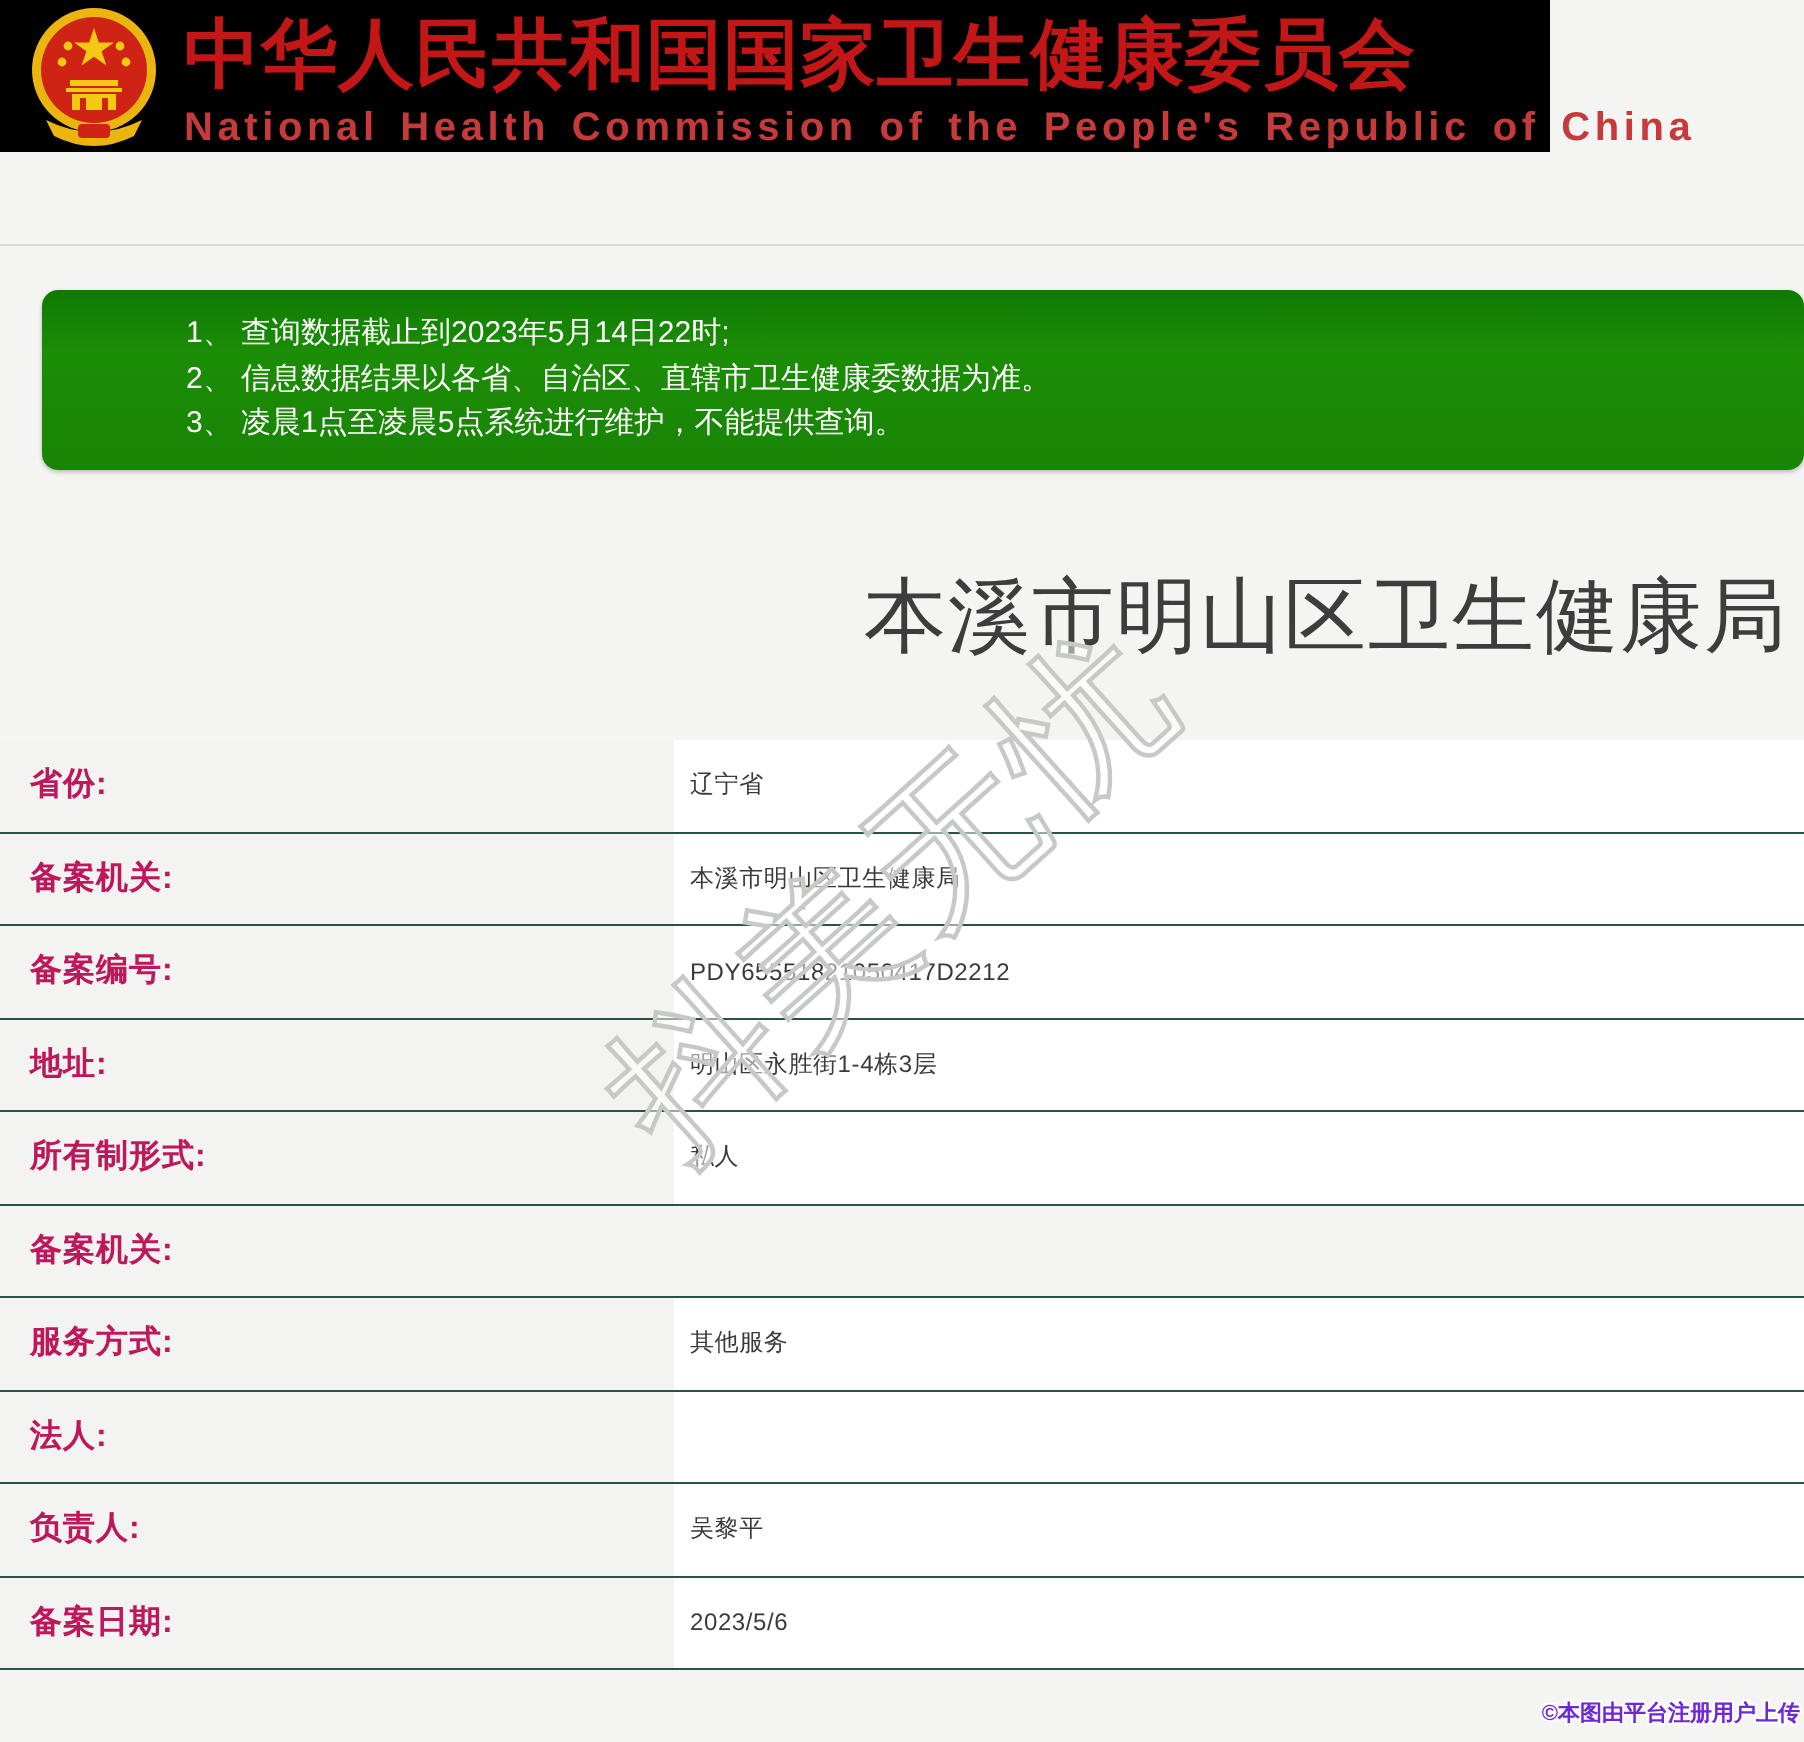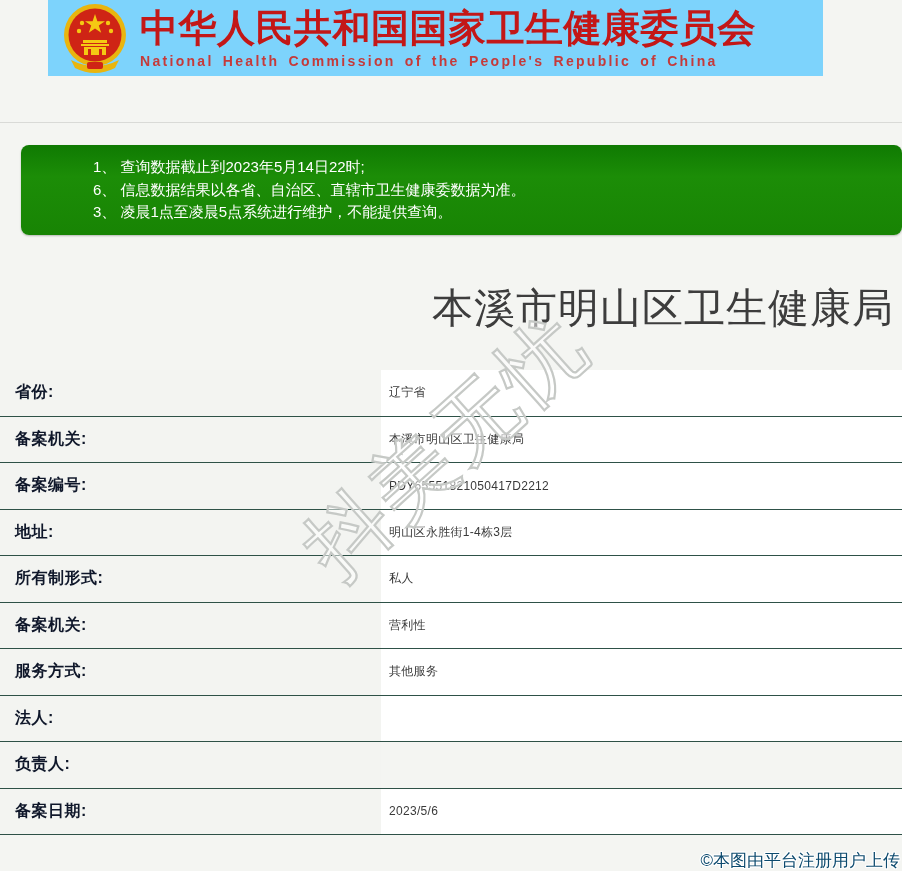--- a/index.html
+++ b/index.html
@@ -7,32 +7,31 @@
   body {
     position:relative;
     overflow:hidden;
     background:#f4f5f2;
     font-family:"Liberation Sans","DejaVu Sans",sans-serif;
   }
   
   .header-band {
     position:absolute; top:0; left:0;
     width:775px; height:76px;
-    background:#7dd3fc;
-    margin-left:48px;
+    background:#000000;
   }
   .emblem { position:absolute; left:9px; top:2px; width:76px; height:73px; }
   .hdr-text { position:absolute; left:92px; top:5px; white-space:nowrap; }
   .hdr-cn {
     font-size:38px; font-weight:700; color:#c31717;
     letter-spacing:0.5px; line-height:46px;
   }
   .hdr-en {
     margin-top:2px;
-    font-size:14px; font-weight:700; color:#c53a3a;
+    font-size:20px; font-weight:700; color:#c53a3a;
     letter-spacing:2.3px; word-spacing:3px;
   }
   
   .thin-line {
     position:absolute; top:122px; left:0;
     width:902px; height:1px; background:#d9dad7;
   }
   
   .notice {
     position:absolute; top:145px; left:21px;
@@ -52,43 +51,43 @@
     font-size:41px; font-weight:500; color:#3d3d3d;
     letter-spacing:1px; white-space:nowrap;
   }
   
   .table { position:absolute; top:370px; left:0; width:902px; }
   .row {
     display:flex; height:46.5px;
     border-bottom:1px solid #2e5147;
   }
   .label-cell {
-    width:381px; background:#f3f4f1;
+    width:337px; background:#f3f4f1;
     display:flex; align-items:center;
     padding-left:15px;
-    font-size:16px; font-weight:700; color:#0f172a;
+    font-size:16px; font-weight:700; color:#be185d;
     letter-spacing:0.5px;
   }
   .value-cell {
     flex:1; background:#ffffff;
     display:flex; align-items:center;
     padding-left:8px;
     font-size:12px; color:#3a3a3a;
     letter-spacing:0.3px;
   }
   
   .watermark {
     position:absolute; left:255px; top:283px;
     width:390px; height:335px;
     pointer-events:none;
   }
   
   .copyright {
     position:absolute; top:849px; right:2px;
-    font-size:17px; font-weight:400; color:#0c4a6e;
+    font-size:11px; font-weight:700; color:#6d28d9;
     text-shadow:-1px -1px 0 #fff, 1px -1px 0 #fff, -1px 1px 0 #fff, 1px 1px 0 #fff, 0 1px 0 #fff, 0 -1px 0 #fff, 1px 0 0 #fff, -1px 0 0 #fff;
     white-space:nowrap;
   }
 </style>
 </head>
 <body>
 
 <div class="header-band">
   <svg class="emblem" viewBox="0 0 76 73">
     <circle cx="38" cy="33" r="31" fill="#e9b50e"></circle>
@@ -115,21 +114,21 @@
     <div class="hdr-en">National Health Commission of the People's Republic of China</div>
   </div>
 </div>
 
 <div class="thin-line"></div>
 
 <div class="notice">
 
     <div class="notice-line">1、 查询数据截止到2023年5月14日22时;</div>
 
-    <div class="notice-line">6、 信息数据结果以各省、自治区、直辖市卫生健康委数据为准。</div>
+    <div class="notice-line">2、 信息数据结果以各省、自治区、直辖市卫生健康委数据为准。</div>
 
     <div class="notice-line">3、 凌晨1点至凌晨5点系统进行维护，不能提供查询。</div>
   </div>
 
 <div class="record-title">本溪市明山区卫生健康局</div>
 
 <div class="table">
 
     <div class="row">
       <div class="label-cell">省份:</div>
@@ -152,35 +151,35 @@
     </div>
 
 
     <div class="row">
       <div class="label-cell">所有制形式:</div>
       <div class="value-cell">私人</div>
     </div>
 
     <div class="row">
       <div class="label-cell">备案机关:</div>
-      <div class="value-cell">营利性</div>
     </div>
 
     <div class="row">
       <div class="label-cell">服务方式:</div>
       <div class="value-cell">其他服务</div>
     </div>
 
     <div class="row">
       <div class="label-cell">法人:</div>
       <div class="value-cell"></div>
     </div>
 
     <div class="row">
       <div class="label-cell">负责人:</div>
+      <div class="value-cell">吴黎平</div>
     </div>
 
     <div class="row">
       <div class="label-cell">备案日期:</div>
       <div class="value-cell">2023/5/6</div>
     </div>
   </div>
 
 <svg class="watermark" viewBox="0 0 390 335">
   <text x="195" y="190" transform="rotate(-42 195 168)" text-anchor="middle" font-family="Liberation Sans, DejaVu Sans, sans-serif" font-size="82" letter-spacing="4" fill="rgba(255,255,255,0.5)" stroke="#c6c9c6" stroke-width="2.2">抖美无忧</text>

